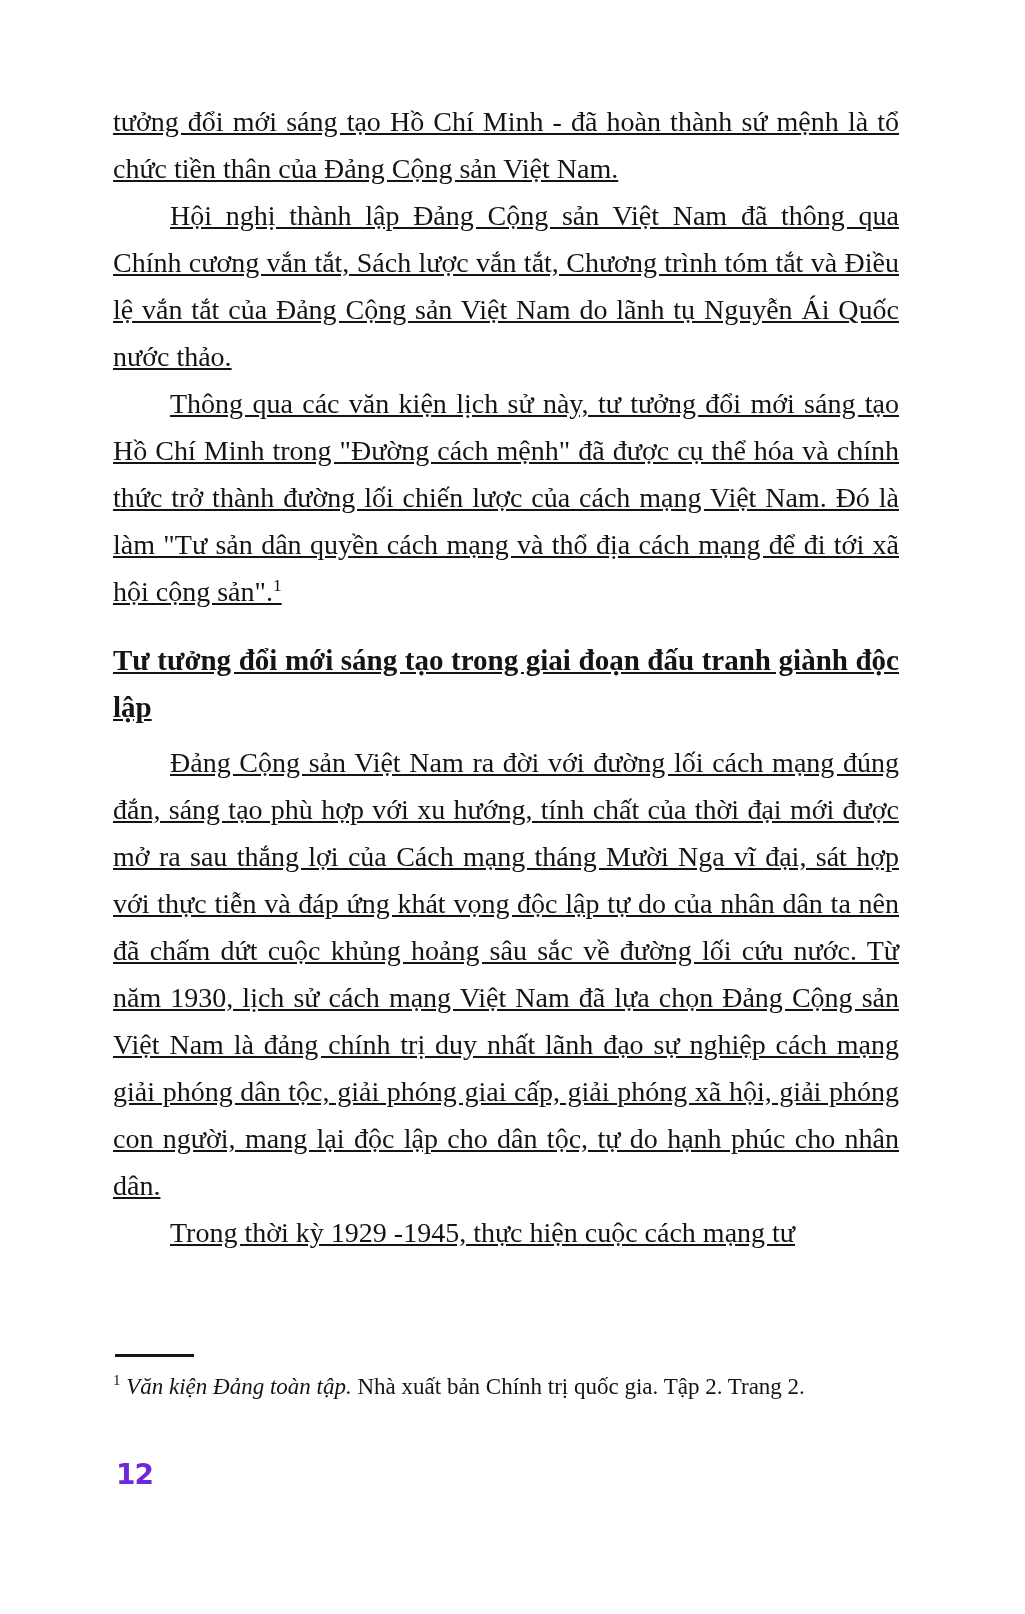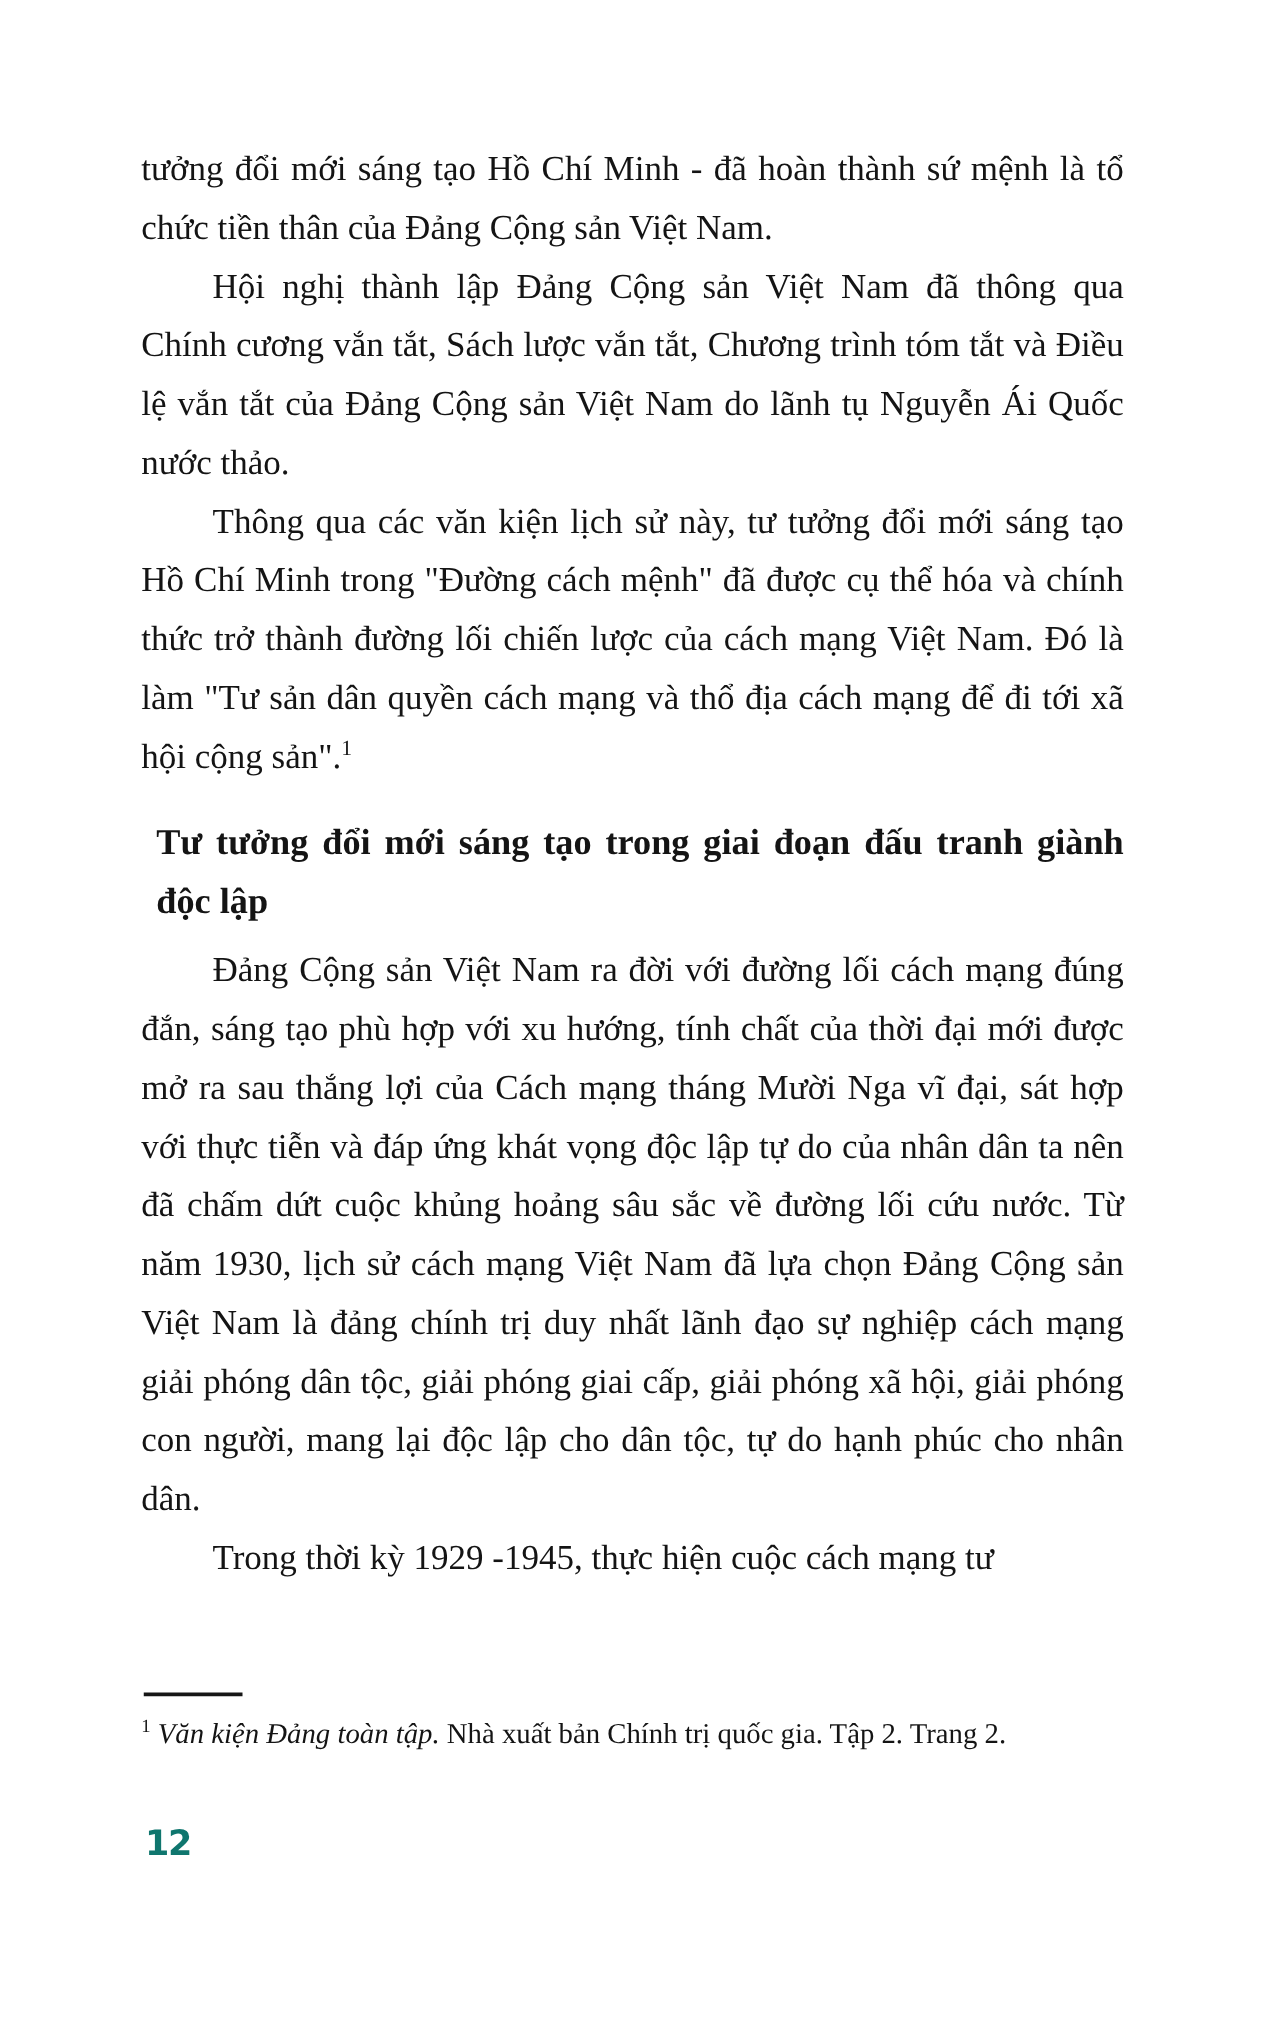--- a/index.html
+++ b/index.html
@@ -8,32 +8,33 @@
     width: 1025px;
     height: 1614px;
     background: #ffffff;
     color: #141414;
     font-family: "Liberation Serif", "DejaVu Serif", serif;
     overflow: hidden;
   }
   .text-block {
     position: absolute;
     left: 113px;
-    top: 112px;
+    top: 98px;
     width: 786px;
+    text-decoration: underline;
   }
   p.para {
     margin: 0;
     font-size: 28px;
     line-height: 47px;
     text-align: justify;
   }
   p.para.indent { text-indent: 57px; }
   .heading {
-    margin: 22px 0 8px 12px;
+    margin: 22px 0 8px 0;
     font-size: 29px;
     line-height: 47px;
     font-weight: bold;
     text-align: justify;
   }
   sup.fn-ref {
     font-size: 0.62em;
     line-height: 0;
   }
   .footnote-area {
@@ -56,21 +57,21 @@
   }
   p.footnote sup { font-size: 0.65em; line-height: 0; }
   .page-number {
     position: absolute;
     left: 116px;
     top: 1458px;
     font-family: "DejaVu Sans", "Liberation Sans", sans-serif;
     font-weight: 700;
     font-size: 28px;
     letter-spacing: -1px;
-    color: #0f766e;
+    color: #6d28d9;
   }
 </style>
 </head>
 <body>
 
 <div class="page">
 
   <div class="text-block">
 
     <p class="para"><span>tưởng đổi mới sáng tạo Hồ Chí Minh - đã hoàn thành sứ mệnh là tổ chức tiền thân của Đảng Cộng sản Việt Nam.</span></p>

